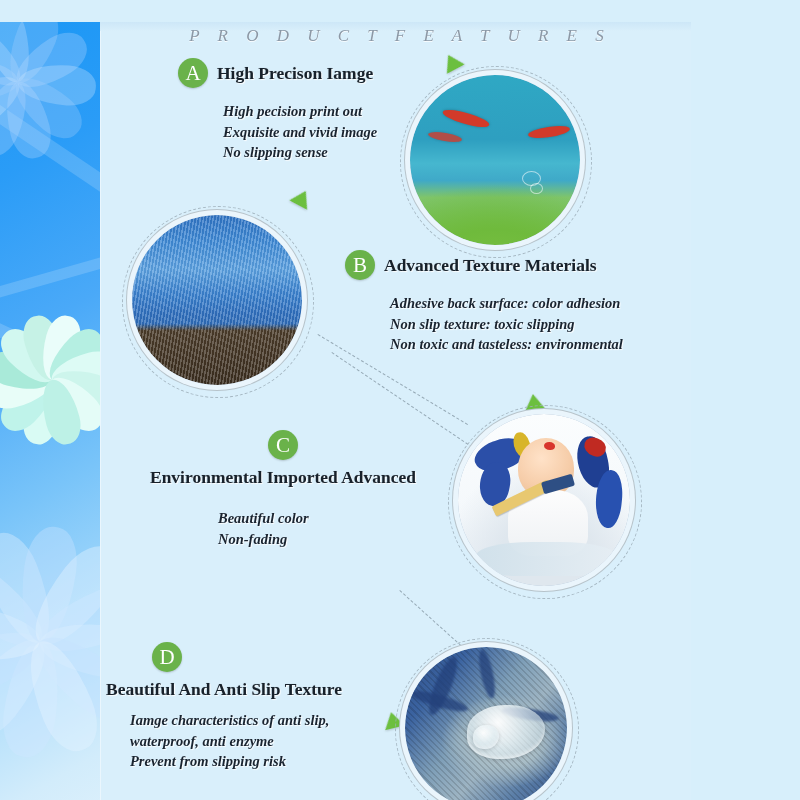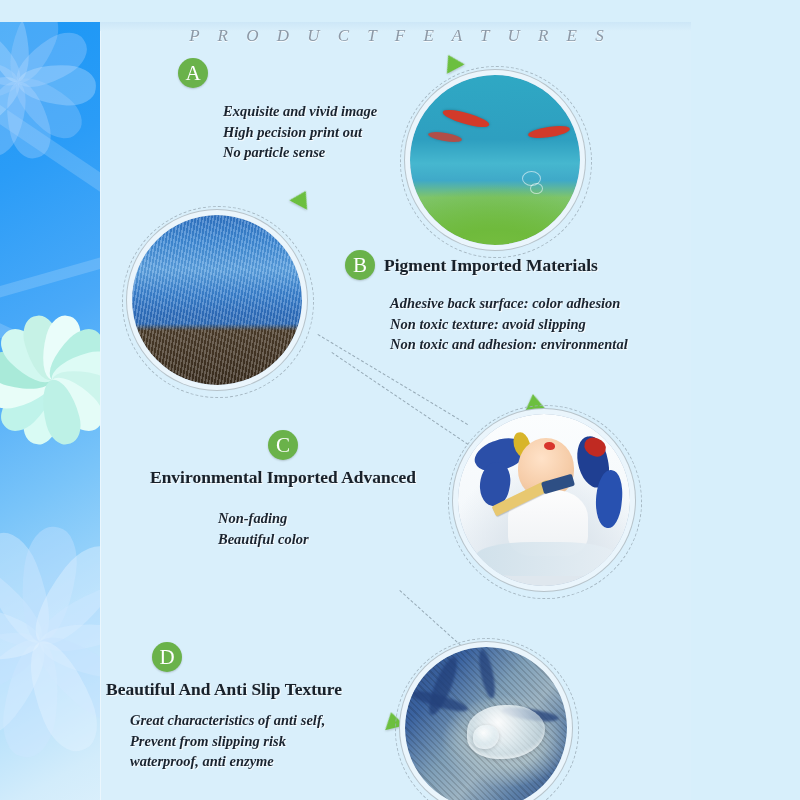--- a/index.html
+++ b/index.html
@@ -239,25 +239,26 @@
     <div class="connector" style="left:300px;top:568px;width:132px;transform:rotate(42deg);"></div>
 
     <div class="arrow" style="left:342px;top:32px;transform:rotate(-28deg);"></div>
     <div class="arrow" style="left:192px;top:168px;transform:rotate(28deg);"></div>
     <div class="arrow" style="left:424px;top:372px;transform:rotate(-8deg);"></div>
     <div class="arrow" style="left:283px;top:690px;transform:rotate(-14deg);"></div>
 
     <div class="block" style="left:78px;top:36px;">
       <div class="row">
         <div class="badge">A</div>
+        <div class="title">High Precison Iamge</div>
       </div>
       <div class="bullets" style="margin:13px 0 0 45px;">
+        <div>High pecision print out</div>
         <div>Exquisite and vivid image</div>
-        <div>High pecision print out</div>
-        <div>No particle sense</div>
+        <div>No slipping sense</div>
       </div>
     </div>
 
     <div class="dashring" style="left:300px;top:44px;width:190px;height:190px;"></div>
     <div class="photo pa" style="left:310px;top:53px;width:170px;height:170px;">
       <div class="inner">
         <div class="koi" style="left:32px;top:38px;width:48px;height:11px;transform:rotate(16deg);"></div>
         <div class="koi" style="left:18px;top:58px;width:34px;height:8px;transform:rotate(10deg);opacity:.8;"></div>
         <div class="koi" style="left:118px;top:52px;width:42px;height:10px;transform:rotate(-8deg);"></div>
         <div class="ripple" style="left:112px;top:96px;width:17px;height:13px;"></div>
@@ -266,37 +267,37 @@
     </div>
 
     <div class="dashring" style="left:22px;top:184px;width:190px;height:190px;"></div>
     <div class="photo pb" style="left:32px;top:193px;width:170px;height:170px;">
       <div class="inner"></div>
     </div>
 
     <div class="block" style="left:245px;top:228px;">
       <div class="row">
         <div class="badge">B</div>
-        <div class="title">Pigment Imported Materials</div>
+        <div class="title">Advanced Texture Materials</div>
       </div>
       <div class="bullets" style="margin:13px 0 0 45px;">
         <div>Adhesive back surface: color adhesion</div>
-        <div>Non toxic texture: avoid slipping</div>
-        <div>Non toxic and adhesion: environmental</div>
+        <div>Non slip texture: toxic slipping</div>
+        <div>Non toxic and tasteless: environmental</div>
       </div>
     </div>
 
     <div class="block" style="left:-2px;top:408px;width:370px;">
       <div style="display:flex;justify-content:center;">
         <div class="badge">C</div>
       </div>
       <div class="title" style="text-align:center;margin-top:7px;">Environmental Imported Advanced</div>
       <div class="bullets" style="margin:20px 0 0 120px;">
+        <div>Beautiful color</div>
         <div>Non-fading</div>
-        <div>Beautiful color</div>
       </div>
     </div>
 
     <div class="dashring" style="left:348px;top:383px;width:192px;height:192px;"></div>
     <div class="photo pc" style="left:358px;top:392px;width:172px;height:172px;">
       <div class="inner">
         <div class="splat" style="left:16px;top:26px;width:52px;height:30px;background:#2b4fa8;transform:rotate(-20deg);"></div>
         <div class="splat" style="left:22px;top:48px;width:30px;height:44px;background:#2b4fa8;transform:rotate(12deg);"></div>
         <div class="splat" style="left:120px;top:22px;width:30px;height:52px;background:#1f3f92;transform:rotate(-10deg);"></div>
         <div class="splat" style="left:138px;top:56px;width:26px;height:58px;background:#2851b0;transform:rotate(6deg);"></div>
@@ -310,23 +311,23 @@
         <div class="splat" style="left:18px;top:128px;width:140px;height:34px;background:linear-gradient(90deg,#cfe0ea,#e6eef4);opacity:.9;border-radius:40% 40% 30% 30%;"></div>
       </div>
     </div>
 
     <div class="block" style="left:6px;top:620px;">
       <div style="margin-left:46px;">
         <div class="badge">D</div>
       </div>
       <div class="title" style="margin-top:7px;">Beautiful And Anti Slip Texture</div>
       <div class="bullets" style="margin:10px 0 0 24px;">
-        <div>Great characteristics of anti self,</div>
+        <div>Iamge characteristics of anti slip,</div>
+        <div>waterproof, anti enzyme</div>
         <div>Prevent from slipping risk</div>
-        <div>waterproof, anti enzyme</div>
       </div>
     </div>
 
     <div class="dashring" style="left:295px;top:616px;width:182px;height:182px;"></div>
     <div class="photo pd" style="left:305px;top:625px;width:162px;height:162px;">
       <div class="inner">
         <div class="streak" style="left:30px;top:8px;width:16px;height:62px;transform:rotate(22deg);"></div>
         <div class="streak" style="left:76px;top:2px;width:12px;height:50px;transform:rotate(-12deg);"></div>
         <div class="streak" style="left:4px;top:48px;width:60px;height:12px;transform:rotate(16deg);"></div>
         <div class="streak" style="left:96px;top:62px;width:58px;height:11px;transform:rotate(8deg);"></div>

